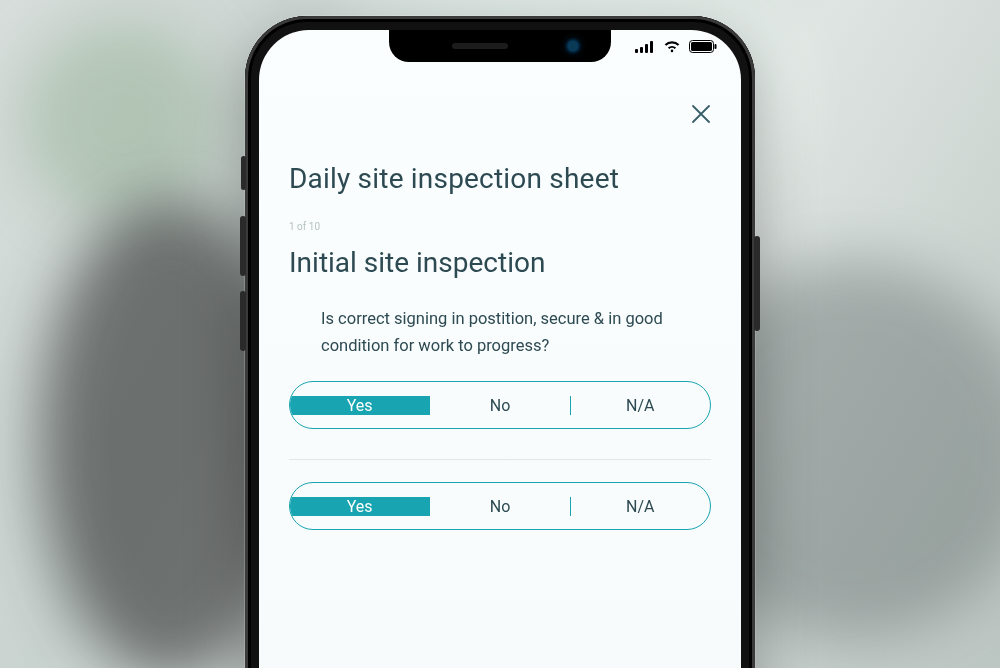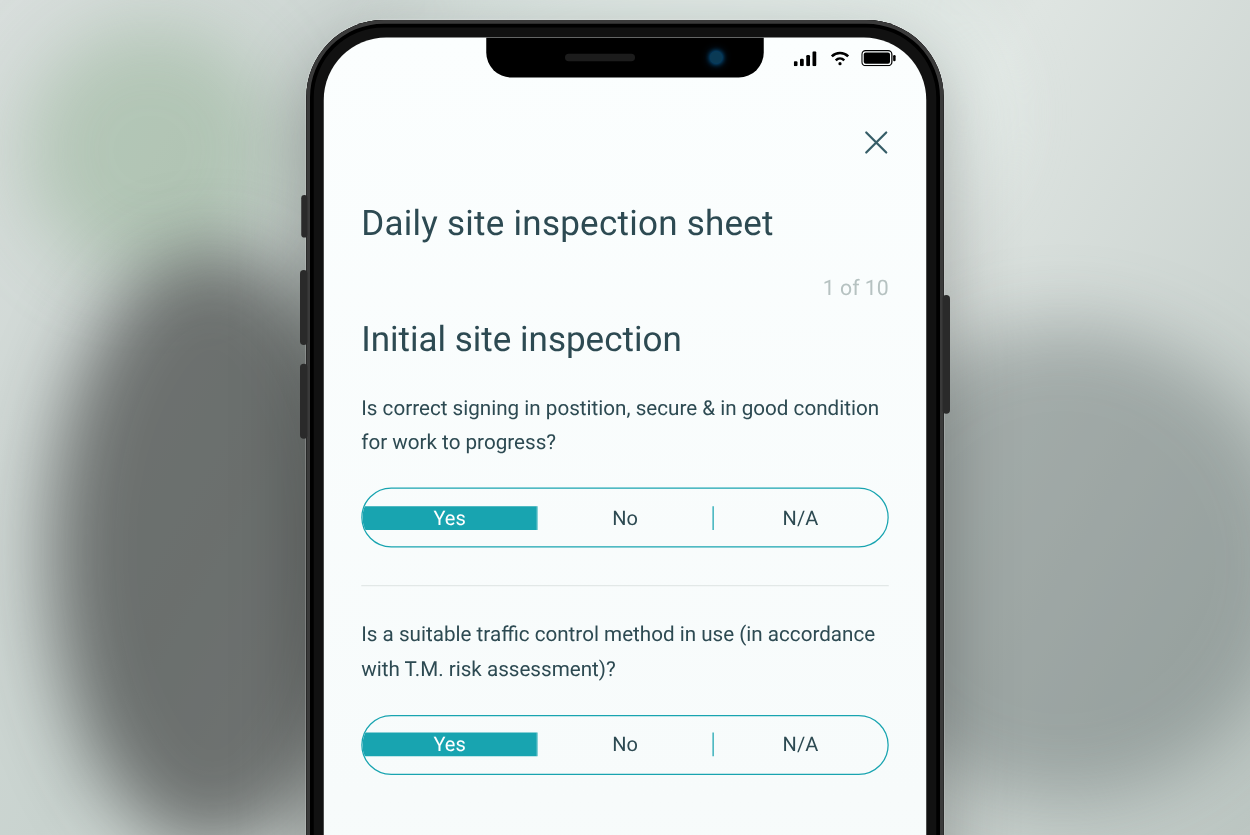--- a/index.html
+++ b/index.html
@@ -83,32 +83,33 @@
   
   .page-title {
     padding: 30px 30px 0 30px;
     font-size: 28px; font-weight:400;
     color:#2d4a52;
     letter-spacing: 0.2px;
   }
   
   .step-counter {
     padding: 26px 30px 0 30px;
-    font-size: 17px; color:#b6c2c1;text-align:right;
+    font-size: 10px; color:#b6c2c1;
   }
   
   .section-title {
     padding: 14px 30px 0 30px;
     font-size: 28px; font-weight:400; color:#2d4a52;
   }
   
   .question {
     padding: 26px 30px 0 30px;
     font-size: 16.5px; line-height:1.65; font-weight:400;
     color:#2d4a52;
+    margin-left:32px;
   }
   
   .segmented {
     margin: 22px 30px 0 30px;
     display:flex;
     border:1.5px solid #18a4b0;
     border-radius: 999px;
     overflow:hidden;
     height: 48px;
     align-items: center;
@@ -195,21 +196,20 @@
 
         <div class="question">Is correct signing in postition, secure &amp; in good condition for work to progress?</div>
         <div class="segmented">
           <div class="seg selected">Yes</div>
           <div class="seg">No</div>
           <div class="seg">N/A</div>
         </div>
 
         <div class="divider"></div>
 
-        <div class="question">Is a suitable traffic control method in use (in accordance with T.M. risk assessment)?</div>
         <div class="segmented">
           <div class="seg selected">Yes</div>
           <div class="seg">No</div>
           <div class="seg">N/A</div>
         </div>
 
       </div>
     </div>
   </div>
 </div>

